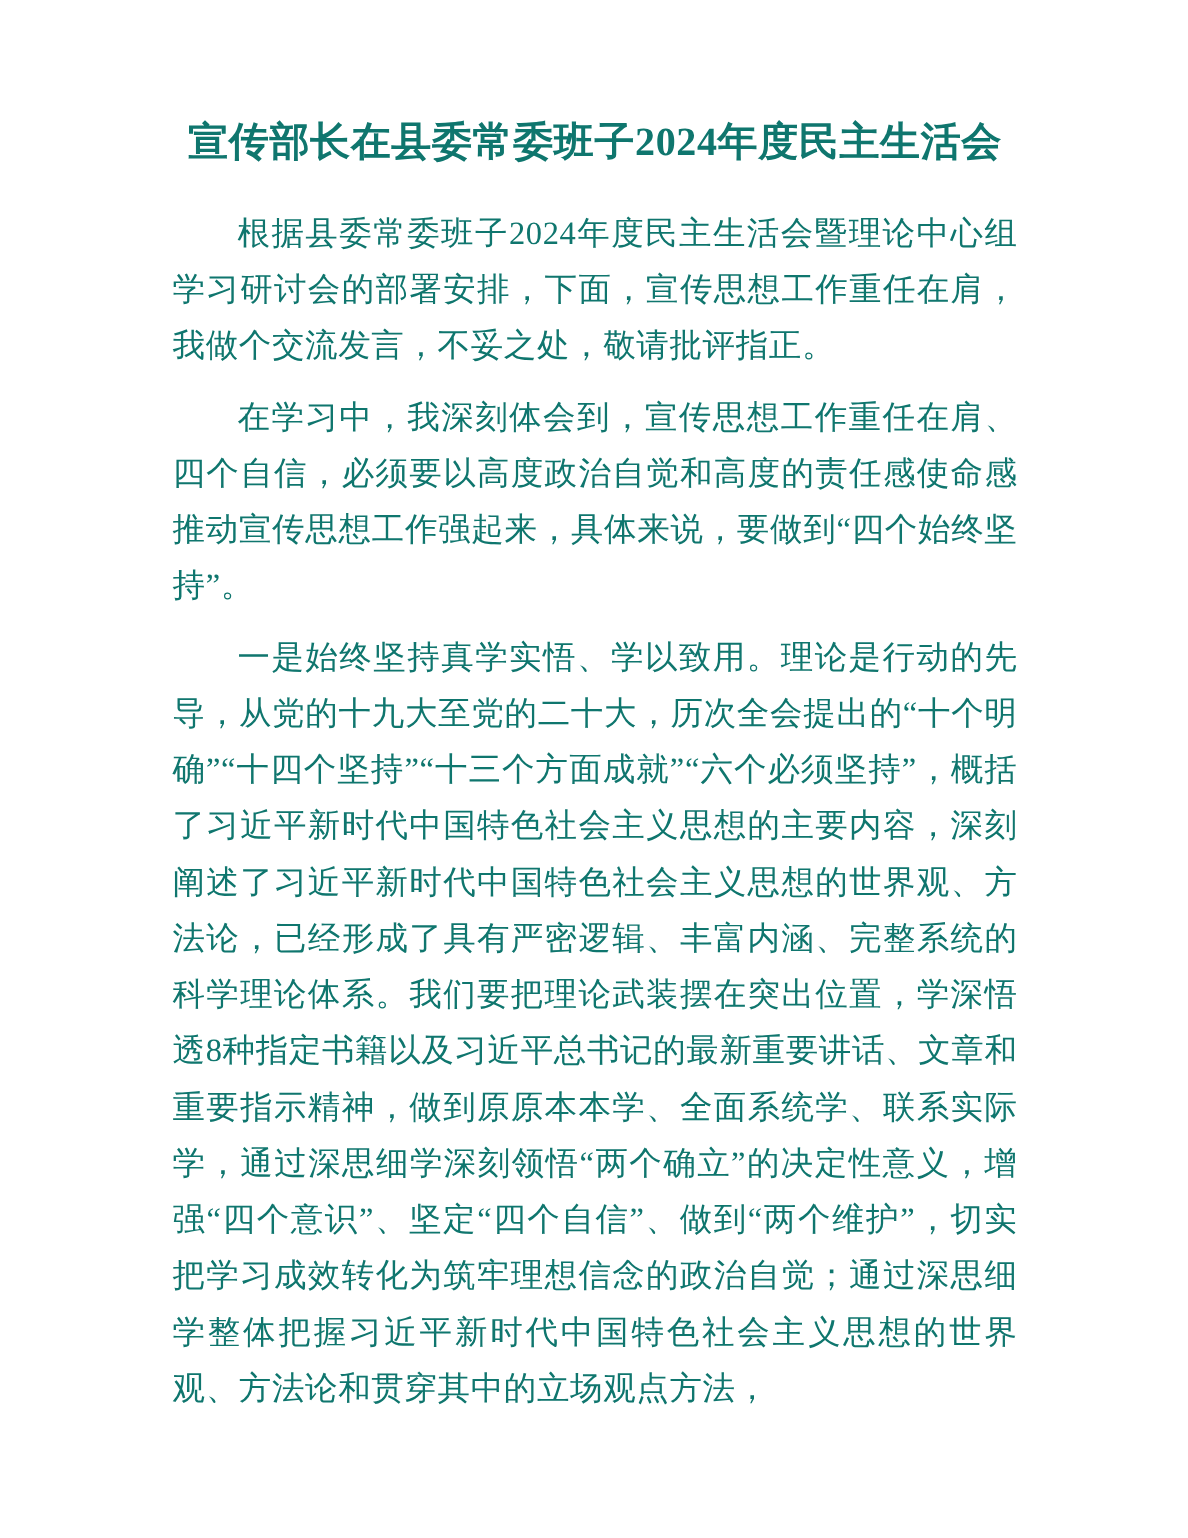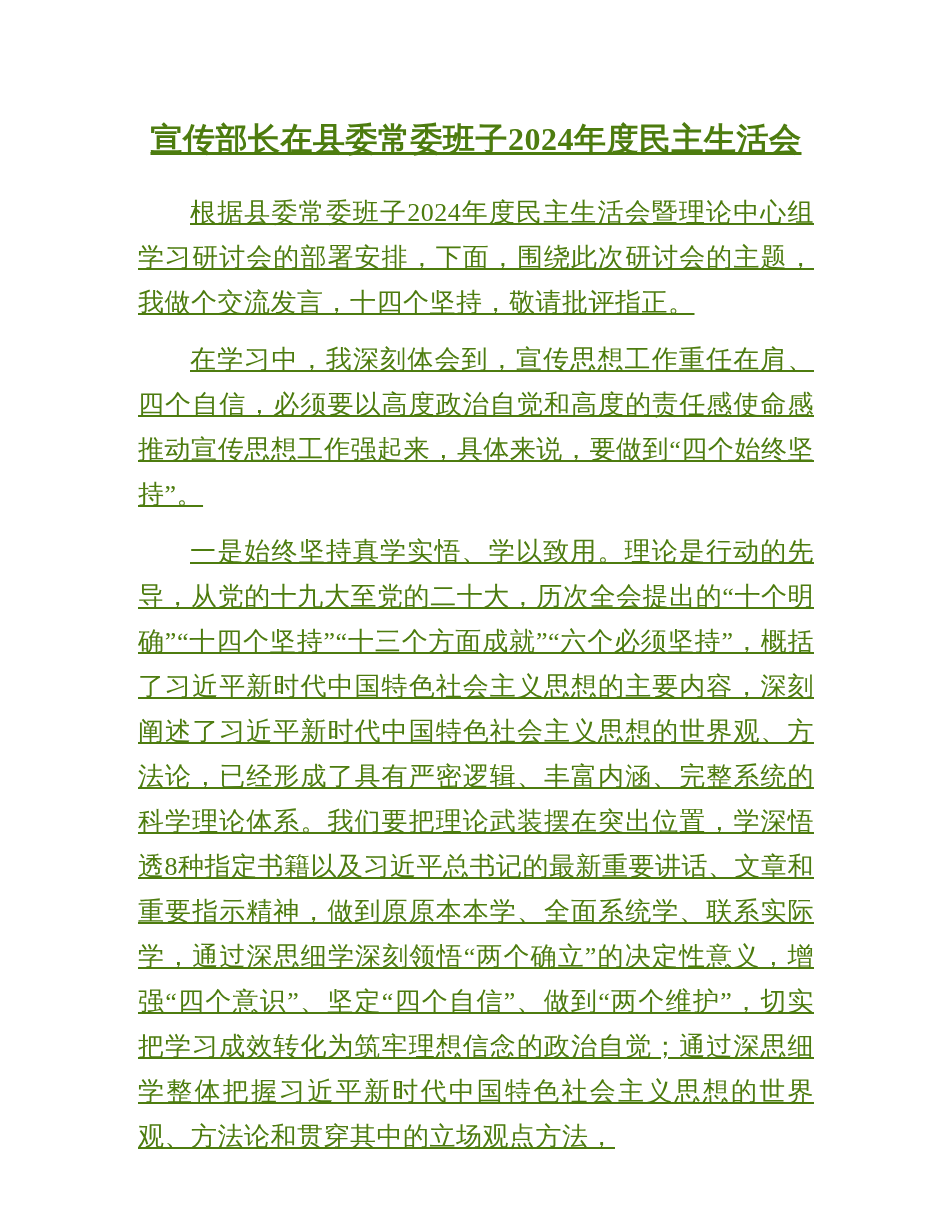--- a/index.html
+++ b/index.html
@@ -6,26 +6,25 @@
       margin: 0;
       padding: 0;
       background: #ffffff;
     }
     .page {
       position: relative;
       width: 950px;
       height: 1230px;
       margin: 0 auto;
       background: #ffffff;
-      color: #4d7c0f;
+      color: #0f766e;
       box-sizing: border-box;
-      padding: 114px 136px 40px 138px;
+      padding: 88px 136px 40px 138px;
       overflow: hidden;
       font-family: "Liberation Serif", "DejaVu Serif", serif;
-      text-decoration: underline;
     }
     .title {
       margin: 0 0 26px 0;
       font-size: 32px;
       font-weight: bold;
       line-height: 50px;
       text-align: center;
       letter-spacing: 0.5px;
     }
     .title-line {
@@ -43,18 +42,18 @@
     }
   </style>
 </head>
 <body>
 
 <div class="page">
   <h1 class="title">
     <span class="title-line">宣传部长在县委常委班子2024年度民主生活会</span>
   </h1>
 
-  <p class="para">根据县委常委班子2024年度民主生活会暨理论中心组学习研讨会的部署安排，下面，围绕此次研讨会的主题，我做个交流发言，十四个坚持，敬请批评指正。</p>
+  <p class="para">根据县委常委班子2024年度民主生活会暨理论中心组学习研讨会的部署安排，下面，宣传思想工作重任在肩，我做个交流发言，不妥之处，敬请批评指正。</p>
 
   <p class="para">在学习中，我深刻体会到，宣传思想工作重任在肩、四个自信，必须要以高度政治自觉和高度的责任感使命感推动宣传思想工作强起来，具体来说，要做到“四个始终坚持”。</p>
 
   <p class="para">一是始终坚持真学实悟、学以致用。理论是行动的先导，从党的十九大至党的二十大，历次全会提出的“十个明确”“十四个坚持”“十三个方面成就”“六个必须坚持”，概括了习近平新时代中国特色社会主义思想的主要内容，深刻阐述了习近平新时代中国特色社会主义思想的世界观、方法论，已经形成了具有严密逻辑、丰富内涵、完整系统的科学理论体系。我们要把理论武装摆在突出位置，学深悟透8种指定书籍以及习近平总书记的最新重要讲话、文章和重要指示精神，做到原原本本学、全面系统学、联系实际学，通过深思细学深刻领悟“两个确立”的决定性意义，增强“四个意识”、坚定“四个自信”、做到“两个维护”，切实把学习成效转化为筑牢理想信念的政治自觉；通过深思细学整体把握习近平新时代中国特色社会主义思想的世界观、方法论和贯穿其中的立场观点方法，</p>
 </div>
 
 </body></html>

